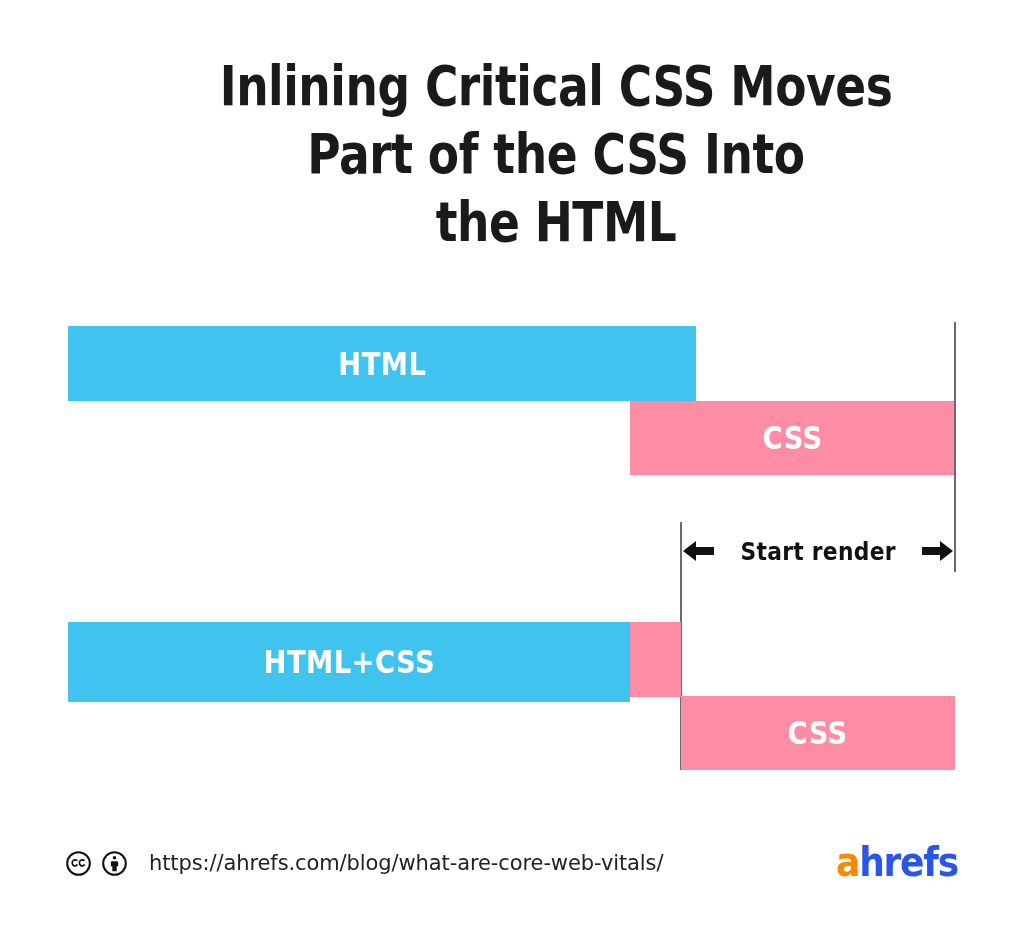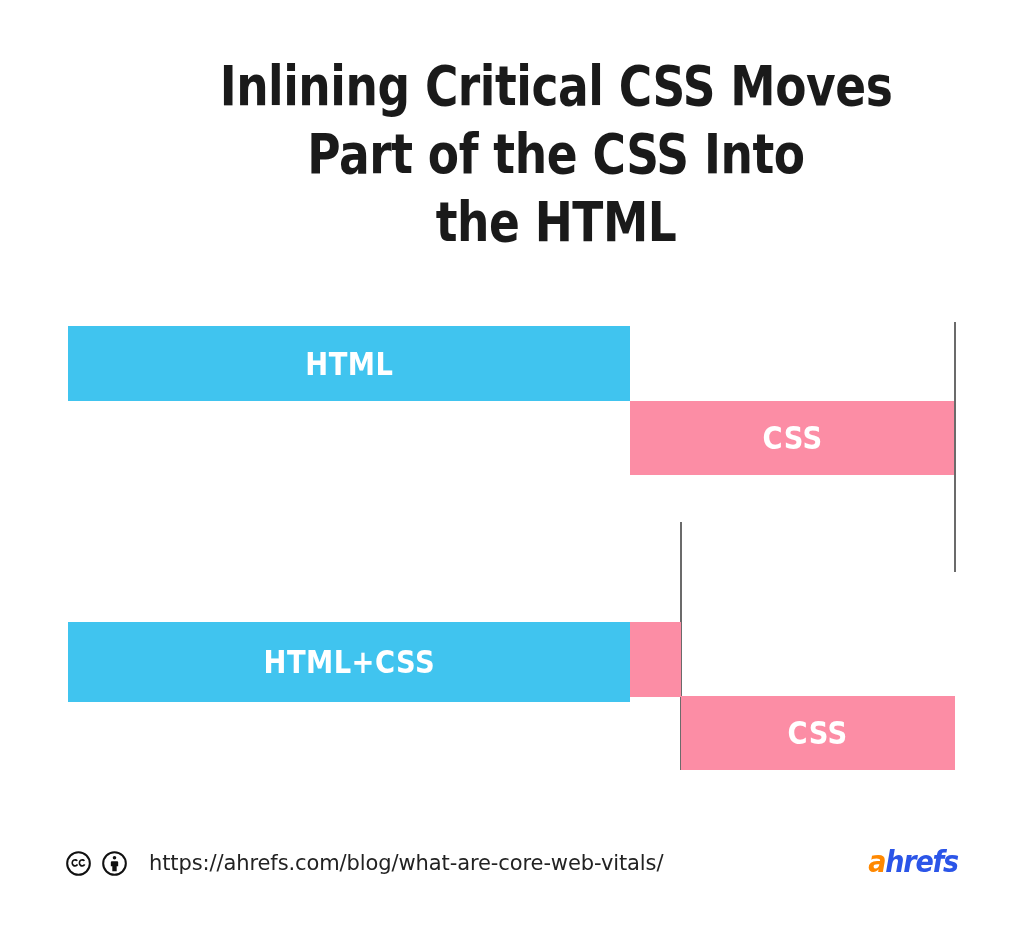--- a/index.html
+++ b/index.html
@@ -66,21 +66,21 @@
     letter-spacing: 0.5px;
     color: #ffffff;
     transform: scaleX(0.95);
     white-space: nowrap;
   }
 
   
   #bar-html {
     left: 68px;
     top: 326px;
-    width: 562px;
+    width: 628px;
     height: 75px;
     background: #40c4ef;
   }
   
   #bar-css-top {
     left: 630px;
     top: 401px;
     width: 325px;
     height: 74px;
     background: #fc8da5;
@@ -183,25 +183,24 @@
     margin-left: 11px;
     white-space: nowrap;
     letter-spacing: -0.1px;
   }
   #logo {
     position: absolute;
     right: 66px;
     top: 4px;
     font-family: "DejaVu Sans Condensed", "Liberation Sans Narrow", "Liberation Sans", sans-serif;
     font-weight: bold;
-    font-size: 30px;
+    font-size: 40px;
     letter-spacing: -1.2px;
     line-height: 36px;
     white-space: nowrap;
-    font-style: italic;
   }
   #logo .logo-a { color: #ff8800; }
   #logo .logo-rest { color: #2b55e8; }
 </style>
 </head>
 <body>
 
 <div id="infographic">
 
   <div class="title-block">
@@ -215,20 +214,29 @@
     <div class="bar" id="bar-html">
       <span class="bar-label">HTML</span>
     </div>
 
     <div class="bar" id="bar-css-top">
       <span class="bar-label">CSS</span>
     </div>
 
     <div class="vline" id="vline-right"></div>
 
+    <div id="start-render">
+      <svg class="arrow" viewBox="0 0 34 26" aria-hidden="true">
+        <path d="M2 13 L15 3 L15 9 L33 9 L33 17 L15 17 L15 23 Z" fill="#111111"></path>
+      </svg>
+      <span class="sr-label">Start render</span>
+      <svg class="arrow" viewBox="0 0 34 26" aria-hidden="true">
+        <path d="M32 13 L19 3 L19 9 L1 9 L1 17 L19 17 L19 23 Z" fill="#111111"></path>
+      </svg>
+    </div>
 
     <div class="vline" id="vline-left"></div>
 
     <div class="bar" id="bar-htmlcss">
       <span class="bar-label">HTML+CSS</span>
     </div>
 
     <div class="bar" id="bar-inline-css">
       <span class="bar-label"></span>
     </div>

